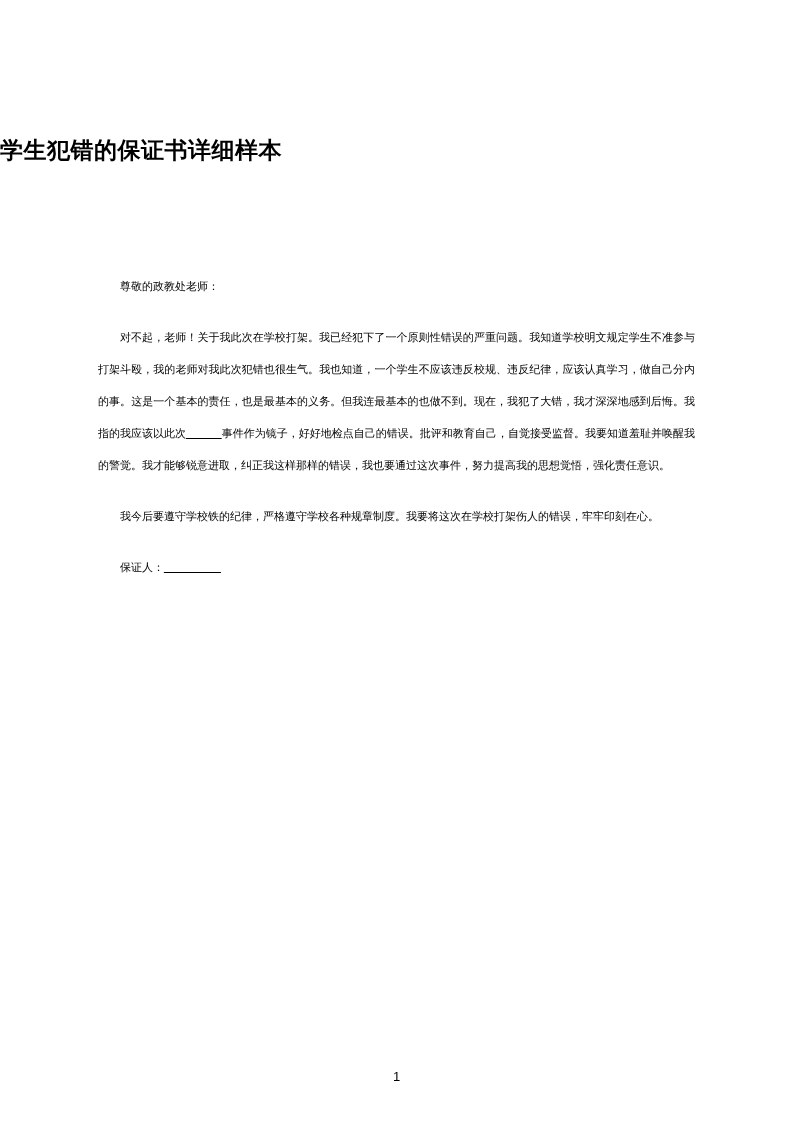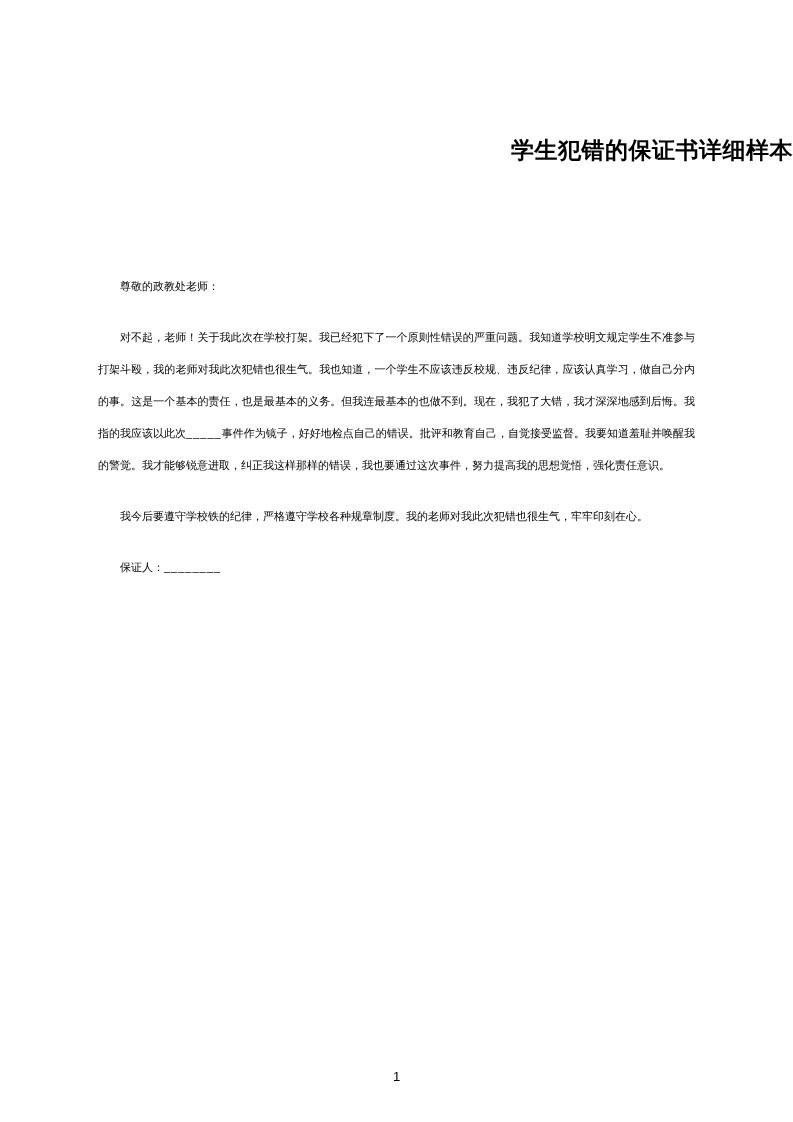--- a/index.html
+++ b/index.html
@@ -16,21 +16,21 @@
     overflow: hidden;
   }
   .page {
     width: 793px;
     height: 1122px;
     box-sizing: border-box;
     padding: 0;
     position: relative;
   }
   .doc-title {
-    text-align: right;
+    text-align: left;
     font-size: 23px;
     font-weight: bold;
     letter-spacing: 0.5px;
     margin: 0;
     padding-top: 134px;
     line-height: 1.4;
   }
   .content {
     margin: 0 auto;
     width: 597px;
@@ -46,20 +46,21 @@
   }
   .para-signature {
     margin: 11px 0 19px 0;
     text-indent: 2em;
   }
   .para-date {
     margin: 0;
     text-indent: 2em;
   }
   .blank {
+    text-decoration: underline;
     letter-spacing: 1px;
   }
   .page-number {
     position: absolute;
     bottom: 38px;
     left: 0;
     width: 100%;
     text-align: center;
     font-size: 13px;
   }
@@ -70,21 +71,21 @@
 <div class="page">
 
   <h1 class="doc-title">学生犯错的保证书详细样本</h1>
 
   <div class="content">
 
     <p class="para">尊敬的政教处老师：</p>
 
     <p class="para"><span>对不起，老师！关于我此次在学校打架。我已经犯下了一个原则性错误的严重问题。我知道学校明文规定学生不准参与打架斗殴，我的老师对我此次犯错也很生气。我也知道，一个学生不应该违反校规、违反纪律，应该认真学习，做自己分内的事。这是一个基本的责任，也是最基本的义务。但我连最基本的也做不到。现在，我犯了大错，我才深深地感到后悔。我指的我应该以此次</span><span class="blank">_____</span><span>事件作为镜子，好好地检点自己的错误。批评和教育自己，自觉接受监督。我要知道羞耻并唤醒我的警觉。我才能够锐意进取，纠正我这样那样的错误，我也要通过这次事件，努力提高我的思想觉悟，强化责任意识。</span></p>
 
-    <p class="para">我今后要遵守学校铁的纪律，严格遵守学校各种规章制度。我的老师对我此次犯错也很生气，牢牢印刻在心。</p>
+    <p class="para">我今后要遵守学校铁的纪律，严格遵守学校各种规章制度。我要将这次在学校打架伤人的错误，牢牢印刻在心。</p>
 
     <p class="para-signature"><span>保证人：</span><span class="blank">________</span></p>
 
 
   </div>
 
   <div class="page-number">1</div>
 
 </div>
 

